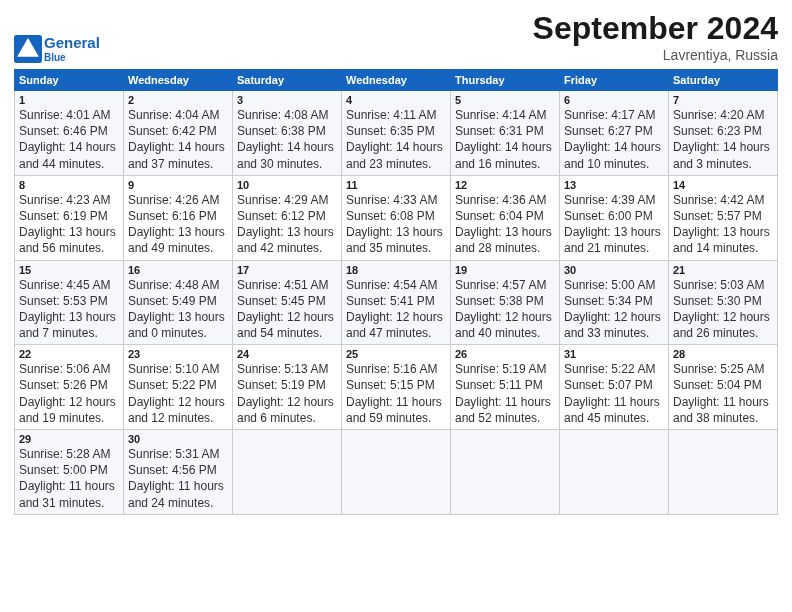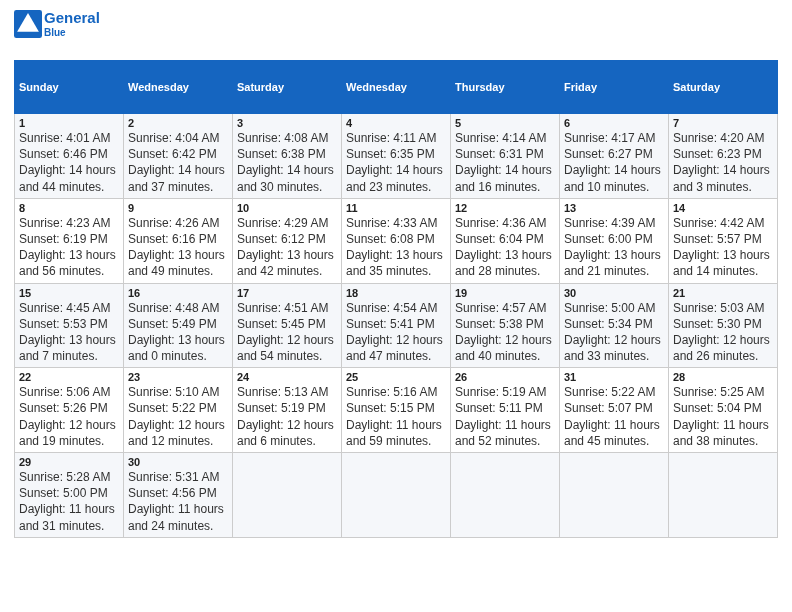--- a/index.html
+++ b/index.html
@@ -13,21 +13,21 @@
     .page {
       width: 792px;
       height: 612px;
       padding: 10px 14px 10px 14px;
       background: #fff;
     }
     .header {
       display: flex;
       justify-content: space-between;
       align-items: flex-end;
-      margin-bottom: 22px;
+      margin-bottom: 6px;
     }
     .logo {
       display: flex;
       align-items: center;
     }
     .logo-icon {
       width: 28px;
       height: 28px;
       margin-right: 2px;
     }
@@ -46,21 +46,21 @@
     table {
       width: 100%;
       border-collapse: collapse;
       table-layout: fixed;
     }
     thead th {
       background-color: #1565c0;
       color: #fff;
       font-size: 11px;
       font-weight: bold;
-      padding: 20px 4px;
+      padding: 4px 4px;
       text-align: left;
       border: 1px solid #1565c0;
     }
     tbody td {
       border: 1px solid #ccc;
       vertical-align: top;
       padding: 3px 4px;
       font-size: 8.5px;
       color: #222;
       height: 78px;
@@ -95,20 +95,24 @@
         <rect x="0" y="0" width="36" height="36" rx="3" fill="#1565c0"></rect>
         <polygon points="18,4 32,28 4,28" fill="white"></polygon>
       </svg>
       <div>
         <div style="font-size:15px;font-weight:bold;color:#1a1a1a;line-height:1.1">
           <span style="color:#1565c0">General</span>
         </div>
         <div style="font-size:10px;font-weight:bold;color:#1565c0;line-height:1.1">Blue</div>
       </div>
     </div>
+    <div class="title-block">
+      <div class="month-title">September 2024</div>
+      <div class="location">Lavrentiya, Russia</div>
+    </div>
   </div>
 
   <table>
     <thead>
       <tr>
       <th>Sunday</th>
           <th>Wednesday</th>
           <th>Saturday</th>
           <th>Wednesday</th>
           <th>Thursday</th>

